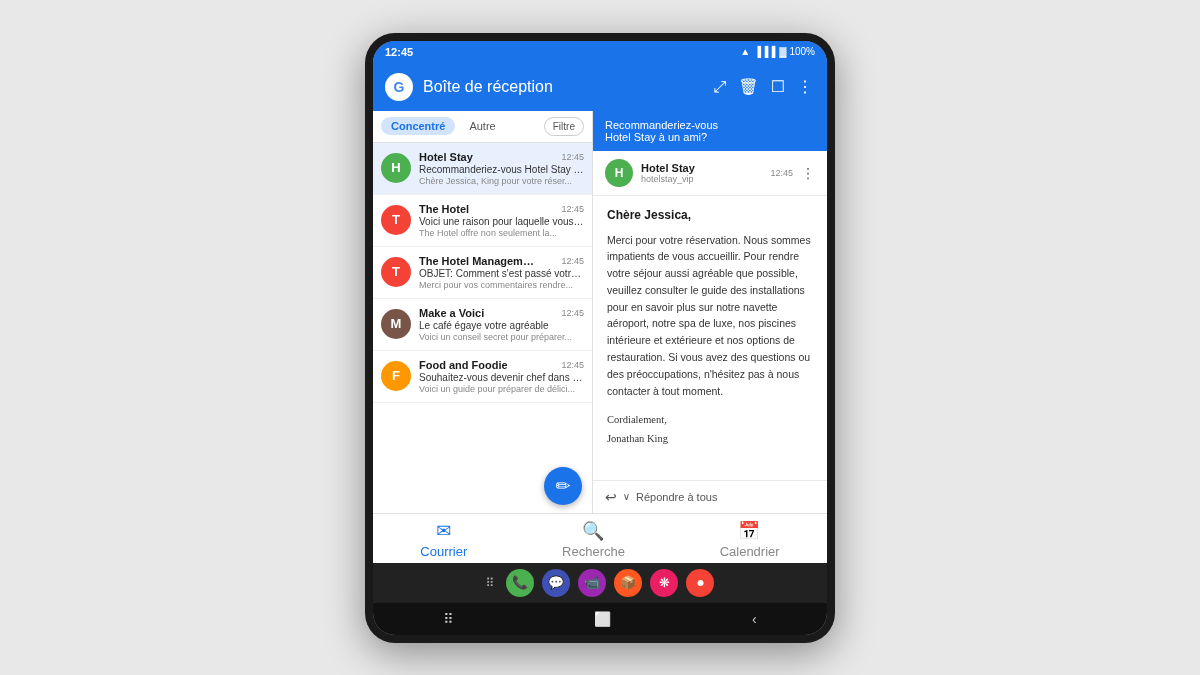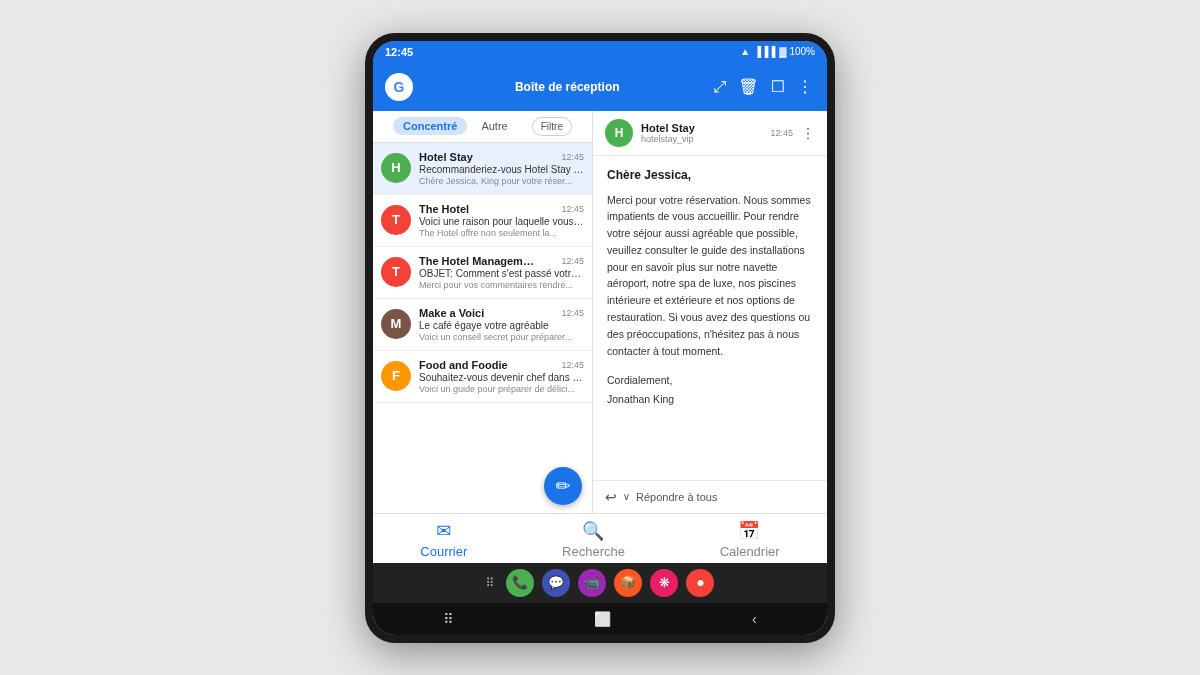--- a/index.html
+++ b/index.html
@@ -75,24 +75,23 @@
       align-items: center;
       justify-content: center;
       margin-right: 10px;
       font-size: 14px;
       font-weight: bold;
       color: #4285f4;
       flex-shrink: 0;
     }
     .header-title {
       color: white;
-      font-size: 12px;
-      font-weight: 700;
-      flex: 1;
-      text-align: center;
+      font-size: 16px;
+      font-weight: 400;
+      flex: 1;
     }
     .header-actions {
       display: flex;
       gap: 8px;
       align-items: center;
     }
     .header-icon {
       color: white;
       font-size: 16px;
       cursor: pointer;
@@ -113,21 +112,21 @@
       background: white;
       display: flex;
       flex-direction: column;
       border-right: 1px solid #e0e0e0;
     }
 
     
     .email-tabs {
       display: flex;
       align-items: center;
-      padding: 6px 20px;
+      padding: 6px 8px;
       border-bottom: 1px solid #e0e0e0;
       gap: 4px;
     }
     .tab {
       padding: 3px 10px;
       border-radius: 12px;
       font-size: 11px;
       cursor: pointer;
     }
     .tab.active {
@@ -313,20 +312,21 @@
     .body-text {
       font-size: 10.5px;
       color: #333;
       line-height: 1.6;
       margin-bottom: 12px;
     }
     .signature {
       font-size: 10.5px;
       color: #333;
       line-height: 1.8;
+      font-family: Liberation Serif, serif;
     }
 
     .email-detail-footer {
       padding: 8px 12px;
       border-top: 1px solid #e8e8e8;
       display: flex;
       align-items: center;
       gap: 6px;
     }
     .reply-icon {
@@ -518,20 +518,26 @@
         <div style="position:relative; height:50px;">
           <div class="fab">
             <span>✏</span>
           </div>
         </div>
 
       </div>
 
       <div class="email-detail-panel">
 
+        <div class="email-detail-banner">
+          <div style="display:flex;flex-direction:column;">
+            <span class="email-detail-banner-text">Recommanderiez-vous</span>
+            <span class="email-detail-banner-text">Hotel Stay à un ami?</span>
+          </div>
+        </div>
 
         <div class="email-detail-header">
           <div class="detail-avatar" style="background:#4caf50">H</div>
           <div class="detail-sender-info">
             <div class="detail-sender-name">Hotel Stay</div>
             <div class="detail-sender-email">hotelstay_vip</div>
           </div>
           <span class="detail-time">12:45</span>
           <span class="detail-more">⋮</span>
         </div>

